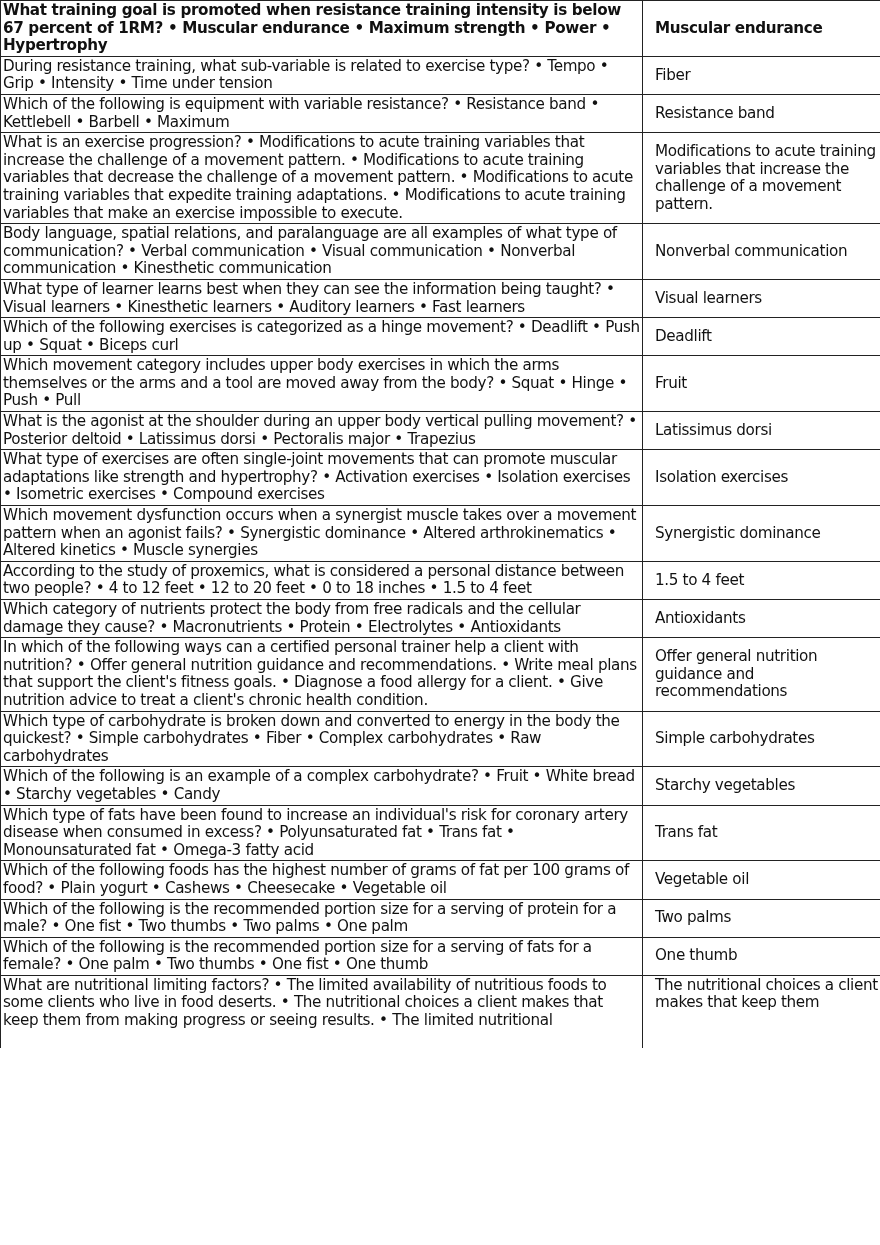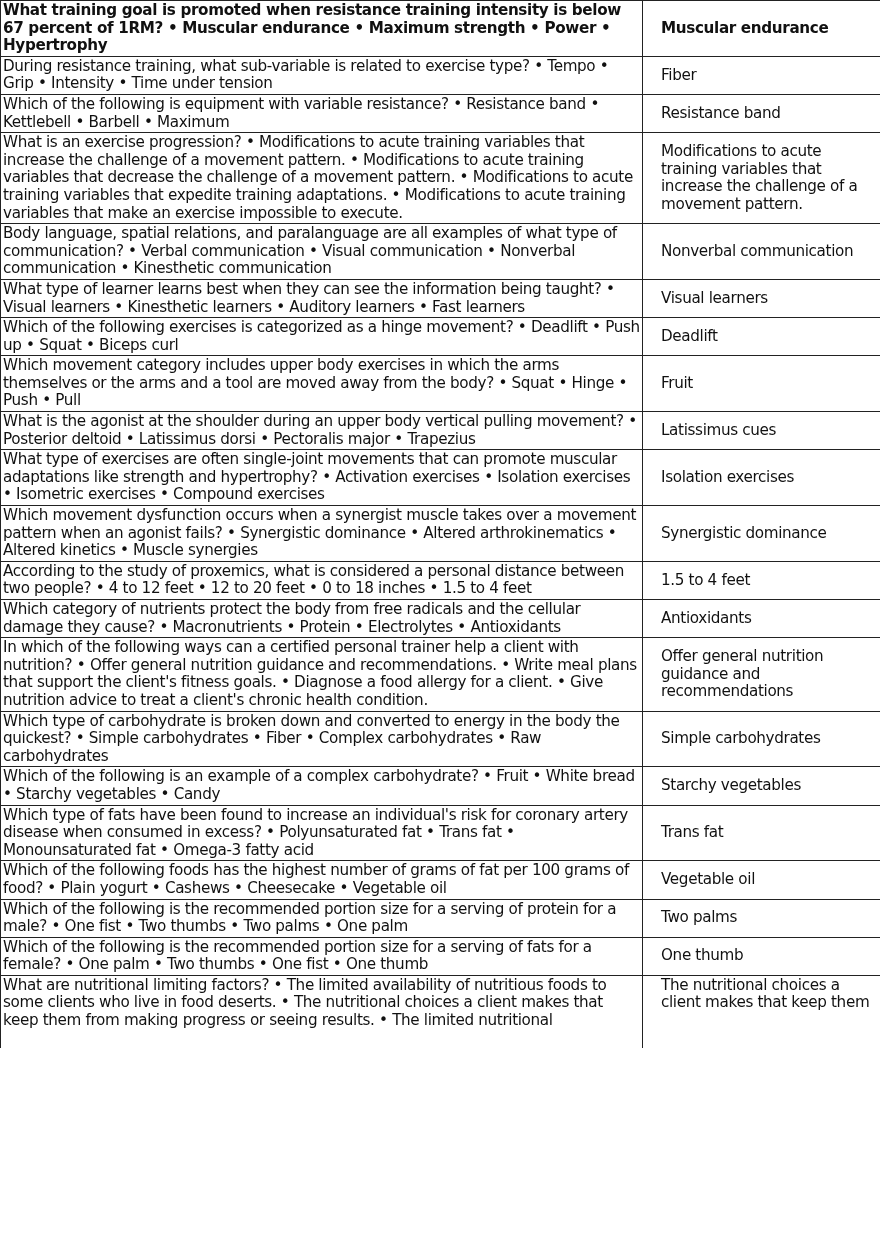--- a/index.html
+++ b/index.html
@@ -15,21 +15,21 @@
     letter-spacing: -0.35px;
   }
   table.qa col.q { width: 642px; }
   table.qa col.a { width: 239px; }
   table.qa td {
     border: 1.3px solid #222;
     padding: 1px 1px 1px 2px;
     vertical-align: middle;
     word-wrap: break-word;
   }
-  table.qa td.answer { padding-left: 18px; }
+  table.qa td.answer { padding-left: 12px; }
   table.qa tr:first-child td { border-top: 1px solid #222; font-weight: bold; }
   table.qa tr:last-child td { vertical-align: top; height: 70px; border-bottom: none; }
 </style>
 </head>
 <body>
 
 <table class="qa">
   <colgroup>
       <col class="q">
       <col class="a">
@@ -72,21 +72,21 @@
     <td class="answer">Deadlift</td>
   </tr>
 
   <tr>
     <td class="question">Which movement category includes upper body exercises in which the arms themselves or the arms and a tool are moved away from the body? • Squat • Hinge • Push • Pull</td>
     <td class="answer">Fruit</td>
   </tr>
 
   <tr>
     <td class="question">What is the agonist at the shoulder during an upper body vertical pulling movement? • Posterior deltoid • Latissimus dorsi • Pectoralis major • Trapezius</td>
-    <td class="answer">Latissimus cues</td>
+    <td class="answer">Latissimus dorsi</td>
   </tr>
 
   <tr>
     <td class="question">What type of exercises are often single-joint movements that can promote muscular adaptations like strength and hypertrophy? • Activation exercises • Isolation exercises • Isometric exercises • Compound exercises</td>
     <td class="answer">Isolation exercises</td>
   </tr>
 
   <tr>
     <td class="question">Which movement dysfunction occurs when a synergist muscle takes over a movement pattern when an agonist fails? • Synergistic dominance • Altered arthrokinematics • Altered kinetics • Muscle synergies</td>
     <td class="answer">Synergistic dominance</td>

